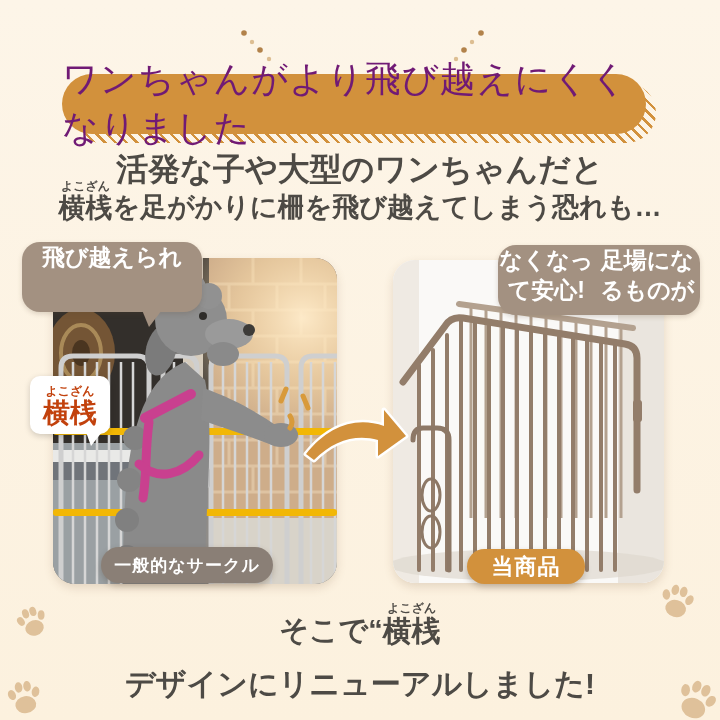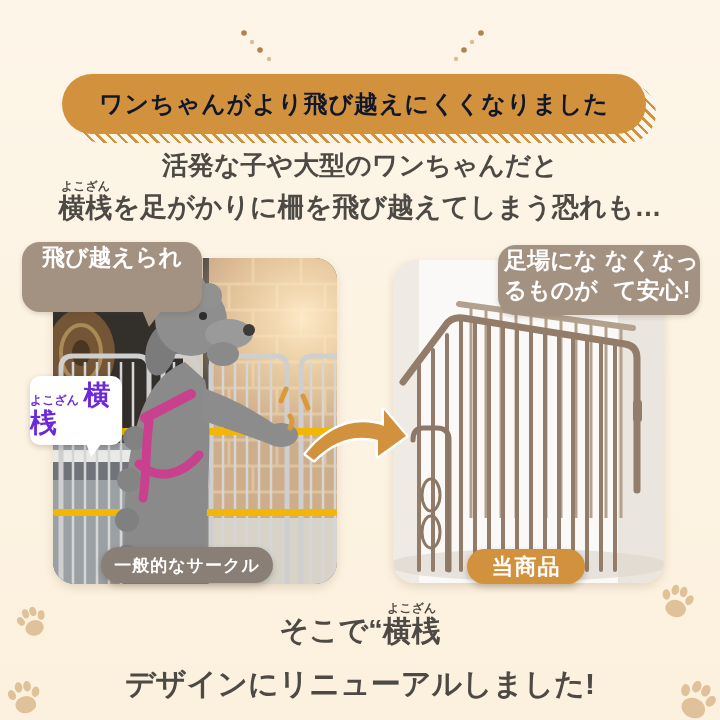--- a/index.html
+++ b/index.html
@@ -15,25 +15,25 @@
     top:31px;left:0;right:0;text-align:center;
     font-size:29px;font-weight:700;letter-spacing:7px;color:#9c6b35;
   }
   .banner-stripes{
     left:72px;top:83px;width:584px;height:60px;border-radius:30px;
     background:repeating-linear-gradient(45deg,#d2913c 0 2.5px,rgba(210,145,60,0) 2.5px 7.5px);
   }
   .banner{
     left:62px;top:74px;width:584px;height:60px;border-radius:30px;
     background:#d2913c;display:flex;align-items:center;justify-content:center;
-    color:#0f172a;font-size:24px;font-weight:700;letter-spacing:1px;
-  }
-
-  
-  .intro-line1{top:148px;left:0;right:0;text-align:center;font-size:26px;font-weight:700;color:#4d4a45;}
+    color:#701a75;font-size:36px;font-weight:400;letter-spacing:1px;
+  }
+
+  
+  .intro-line1{top:148px;left:0;right:0;text-align:center;font-size:32px;font-weight:700;color:#4d4a45;}
   .text-row{left:0;right:0;display:flex;justify-content:center;align-items:flex-end;color:#4d4a45;font-weight:700;}
   .intro-line2{top:180px;font-size:27px;}
   .rubywrap{display:inline-flex;flex-direction:column;align-items:center;line-height:1;}
   .rt{font-size:12px;font-weight:700;line-height:1;margin-bottom:2px;}
   .rb{line-height:1.05;}
   .rest{line-height:1.12;}
 
   
   .photo{border-radius:22px;overflow:hidden;box-shadow:0 4px 10px rgba(120,90,60,.18);}
   .photo-before{left:53px;top:258px;width:284px;height:326px;background:#8f8c88;}
@@ -47,22 +47,22 @@
   }
   .bubble-before{left:22px;top:242px;width:180px;height:70px;font-size:23px;}
   .bubble-before::after{
     content:"";position:absolute;left:120px;bottom:-15px;width:0;height:0;
     border-left:7px solid transparent;border-right:13px solid transparent;border-top:17px solid #a39181;
   }
   .bubble-after{left:498px;top:245px;width:202px;height:70px;font-size:23px;}
 
   
   .yokozan-label{
-    left:30px;top:376px;width:92px;background:#ffffff;border-radius:10px;
-    text-align:left;color:#6d28d9;padding:5px 0 7px;z-index:6;
+    left:30px;top:376px;width:80px;background:#ffffff;border-radius:10px;
+    text-align:center;color:#c2410c;padding:5px 0 7px;z-index:6;
     box-shadow:0 2px 6px rgba(0,0,0,.18);
   }
   .yokozan-label::after{
     content:"";position:absolute;left:56px;bottom:-12px;width:0;height:0;
     border-left:5px solid transparent;border-right:11px solid transparent;border-top:14px solid #ffffff;
   }
   .yokozan-label .rt{font-size:12px;}
   .yokozan-label .rb{font-size:27px;font-weight:700;}
 
   
@@ -292,22 +292,22 @@
         <ellipse cx="38" cy="235" rx="9" ry="16" stroke-width="3"></ellipse>
         <ellipse cx="38" cy="272" rx="9" ry="16" stroke-width="3"></ellipse>
       </g>
     </svg>
   </div>
 
   <div class="abs bubble bubble-before">
     <span>飛び越えられ</span>
   </div>
   <div class="abs bubble bubble-after">
+    <span>なくなって安心!</span>
     <span>足場になるものが</span>
-    <span>なくなって安心!</span>
   </div>
 
   <div class="abs yokozan-label">
     <span class="rt">よこざん</span>
     <span class="rb">横桟</span>
   </div>
 
   <svg class="abs spark" viewBox="0 0 40 48">
     <g stroke="#d89a3b" stroke-width="5" stroke-linecap="round" fill="none">
       <line x1="10" y1="5" x2="5" y2="17"></line>

